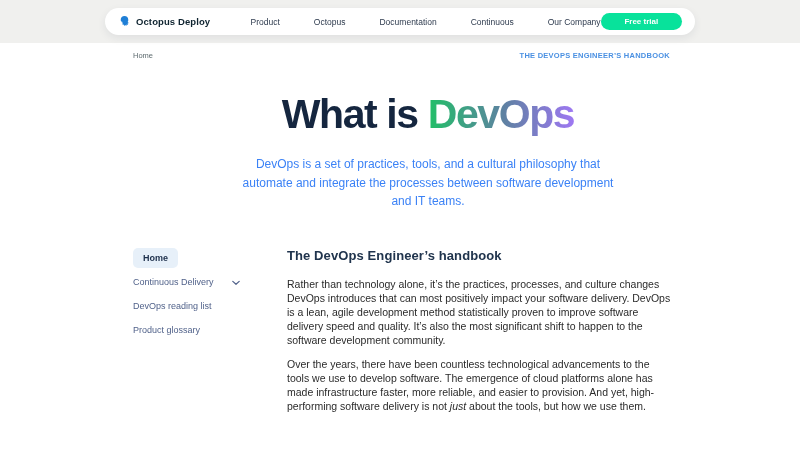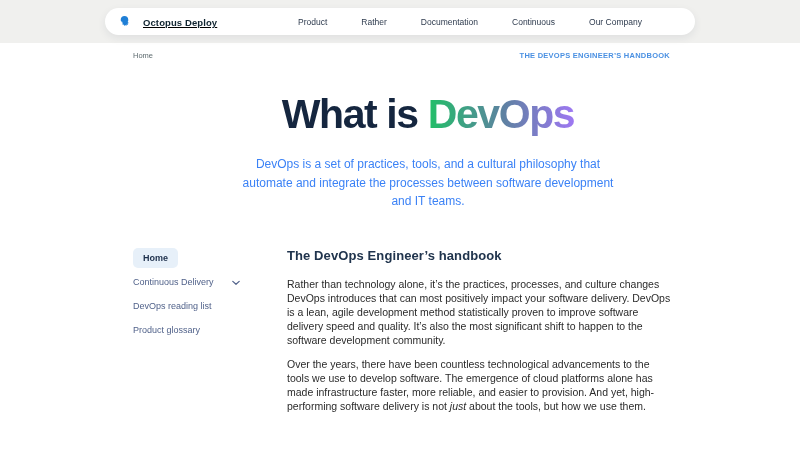--- a/index.html
+++ b/index.html
@@ -11,21 +11,21 @@
   }
   .topband { position:absolute; top:0; left:0; width:800px; height:43px; background:#f0f0ee; }
 
   
   .navbar {
     position:absolute; top:8px; left:105px; width:590px; height:27px;
     background:#ffffff; border-radius:16px;
     box-shadow:0 3px 8px rgba(30,40,60,.08);
     display:flex; align-items:center; padding:0 13px;
   }
-  .brand { display:flex; align-items:flex-end; gap:12px; width:140px; cursor:pointer;text-decoration:underline; }
+  .brand { display:flex; align-items:center; gap:5px; width:140px; cursor:pointer; }
   .brand-name { font-size:9.5px; font-weight:bold; color:#0f2430; letter-spacing:.1px; }
   .nav-links { flex:1; display:flex; justify-content:center; gap:34px; }
   .nav-link { font-size:8.5px; color:#2e3b4e; cursor:pointer; white-space:nowrap; }
   .cta-btn {
     border:none; cursor:pointer; width:86px; height:17px; border-radius:999px;
     background:#08e29b; color:#ffffff; font-size:8px; font-weight:bold;
     font-family:"Liberation Sans", sans-serif; line-height:17px; text-align:center; padding:0;
   }
 
   
@@ -76,25 +76,26 @@
   <div class="brand">
     <span style="display:inline-flex;">
       <svg width="13" height="13" viewBox="0 0 24 24">
         <path fill="#1f7fd6" d="M12 2c4.2 0 7 3 7 7 0 1.5-.5 2.9-1.3 4 .5.8 1.3 1.3 2.3 1.4-.3 1-1.2 1.6-2.4 1.5.1.7.5 1.2 1.2 1.5-.8.8-2 .9-3 .3-.4.6-.3 1.3.1 2-1 .2-2-.3-2.5-1.2-.5.9-1.5 1.4-2.5 1.2.4-.7.5-1.4.1-2-1 .6-2.2.5-3-.3.7-.3 1.1-.8 1.2-1.5-1.2.1-2.1-.5-2.4-1.5 1-.1 1.8-.6 2.3-1.4C5.5 11.9 5 10.5 5 9c0-4 2.8-7 7-7z"></path>
       </svg>
     </span>
     <span class="brand-name">Octopus Deploy</span>
   </div>
   <nav class="nav-links">
     <span class="nav-link">Product</span>
-    <span class="nav-link">Rather</span>
+    <span class="nav-link">Octopus</span>
     <span class="nav-link">Documentation</span>
     <span class="nav-link">Continuous</span>
     <span class="nav-link">Our Company</span>
   </nav>
+  <button class="cta-btn">Free trial</button>
 </header>
 
 <div class="breadcrumb-row">
   <span class="bc-home">Home</span>
   <span class="bc-handbook">THE DEVOPS ENGINEER’S HANDBOOK</span>
 </div>
 
 <section class="hero">
   <h1 class="hero-title"><span>What is </span><span class="hero-grad">DevOps</span></h1>
   <p class="hero-sub">DevOps is a set of practices, tools, and a cultural philosophy that automate and integrate the processes between software development and IT teams.</p>

